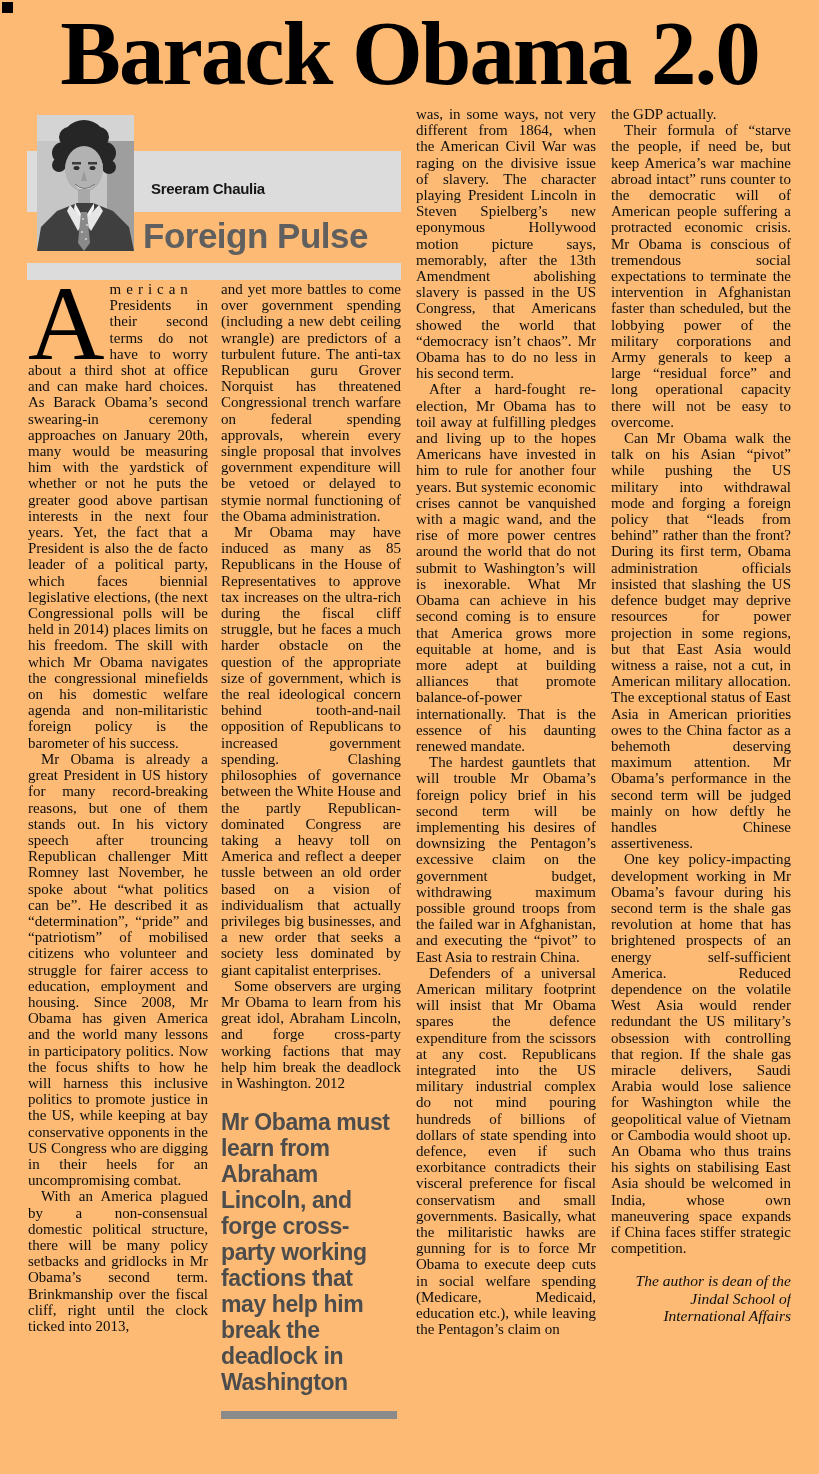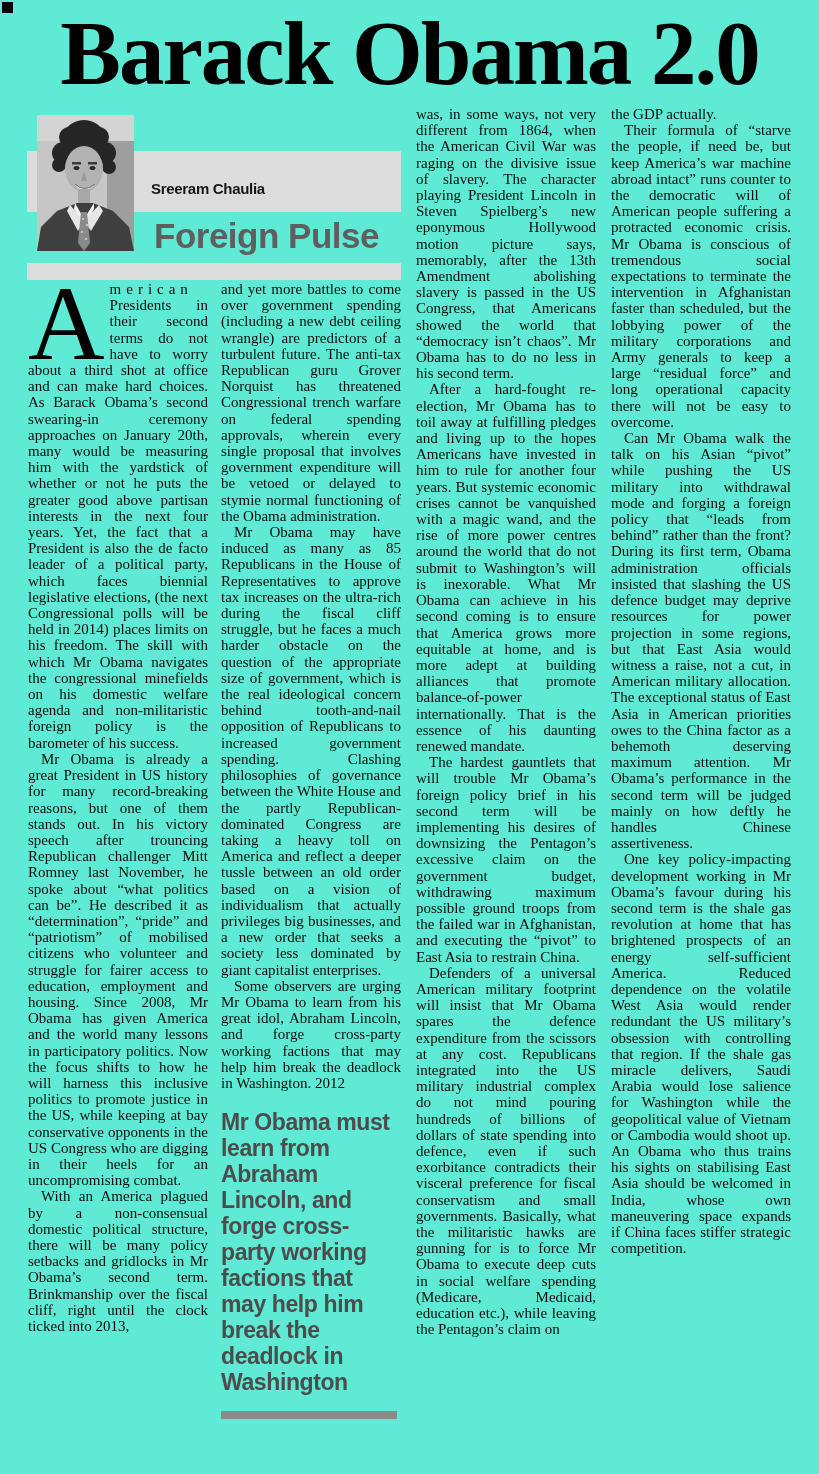--- a/index.html
+++ b/index.html
@@ -1,20 +1,20 @@
 <!DOCTYPE html>
 <html style="--band: #dcdcdc; --col_title: #5f5f5f; --pq_text: #4c4c4c; --pq_bar: #8a8a8a;"><head>
 <meta charset="utf-8">
 <style>
   * { margin:0; padding:0; box-sizing:border-box; }
   html,body { background:#ffffff; }
   .page {
     position:relative;
     width:819px; height:1474px;
-    background:#5eead4;
+    background:#fdba74;
     overflow:hidden;
     font-family:"Liberation Serif","DejaVu Serif",serif;
     color:#0d0d0d;
   }
   .corner-mark {
     position:absolute; left:2px; top:2px;
     width:11px; height:11px; background:#000;
   }
   h1.headline {
     margin:0; padding-top:2px;
@@ -60,21 +60,21 @@
   .author-name {
     position:absolute; left:123px; top:74px;
     font-family:"Liberation Sans","DejaVu Sans",sans-serif;
     font-weight:600;
     font-size:15px;
     letter-spacing:-0.3px;
     color:#161616;
     white-space:nowrap;
   }
   .column-title {
-    position:absolute; left:126px; top:110px;
+    position:absolute; left:115px; top:110px;
     font-family:"Liberation Sans","DejaVu Sans",sans-serif;
     font-weight:700;
     font-size:35px;
     letter-spacing:-0.5px;
     color:var(--col_title,#5f5f5f);
     white-space:nowrap;
   }
 
   
   .body-p {
@@ -210,16 +210,17 @@
         <p class="body-p indent"><span>After a hard-fought re-election, Mr Obama has to toil away at fulfilling pledges and living up to the hopes Americans have invested in him to rule for another four years. But systemic economic crises cannot be vanquished with a magic wand, and the rise of more power centres around the world that do not submit to Washington’s will is inexorable. What Mr Obama can achieve in his second coming is to ensure that America grows more equitable at home, and is more adept at building alliances that promote balance-of-power internationally. That is the essence of his daunting renewed mandate.</span></p>
         <p class="body-p indent"><span>The hardest gauntlets that will trouble Mr Obama’s foreign policy brief in his second term will be implementing his desires of downsizing the Pentagon’s excessive claim on the government budget, withdrawing maximum possible ground troops from the failed war in Afghanistan, and executing the “pivot” to East Asia to restrain China.</span></p>
         <p class="body-p indent"><span>Defenders of a universal American military footprint will insist that Mr Obama spares the defence expenditure from the scissors at any cost. Republicans integrated into the US military industrial complex do not mind pouring hundreds of billions of dollars of state spending into defence, even if such exorbitance contradicts their visceral preference for fiscal conservatism and small governments. Basically, what the militaristic hawks are gunning for is to force Mr Obama to execute deep cuts in social welfare spending (Medicare, Medicaid, education etc.), while leaving the Pentagon’s claim on</span></p>
       </div>
 
     <div class="col">
         <p class="body-p"><span>the GDP actually.</span></p>
         <p class="body-p indent"><span>Their formula of “starve the people, if need be, but keep America’s war machine abroad intact” runs counter to the democratic will of American people suffering a protracted economic crisis. Mr Obama is conscious of tremendous social expectations to terminate the intervention in Afghanistan faster than scheduled, but the lobbying power of the military corporations and Army generals to keep a large “residual force” and long operational capacity there will not be easy to overcome.</span></p>
         <p class="body-p indent"><span>Can Mr Obama walk the talk on his Asian “pivot” while pushing the US military into withdrawal mode and forging a foreign policy that “leads from behind” rather than the front? During its first term, Obama administration officials insisted that slashing the US defence budget may deprive resources for power projection in some regions, but that East Asia would witness a raise, not a cut, in American military allocation. The exceptional status of East Asia in American priorities owes to the China factor as a behemoth deserving maximum attention. Mr Obama’s performance in the second term will be judged mainly on how deftly he handles Chinese assertiveness.</span></p>
         <p class="body-p indent"><span>One key policy-impacting development working in Mr Obama’s favour during his second term is the shale gas revolution at home that has brightened prospects of an energy self-sufficient America. Reduced dependence on the volatile West Asia would render redundant the US military’s obsession with controlling that region. If the shale gas miracle delivers, Saudi Arabia would lose salience for Washington while the geopolitical value of Vietnam or Cambodia would shoot up. An Obama who thus trains his sights on stabilising East Asia should be welcomed in India, whose own maneuvering space expands if China faces stiffer strategic competition.</span></p>
+        <div class="credit">The author is dean of the Jindal School of International Affairs</div>
       </div>
 
   </div>
 </div>
 
 </body></html>

